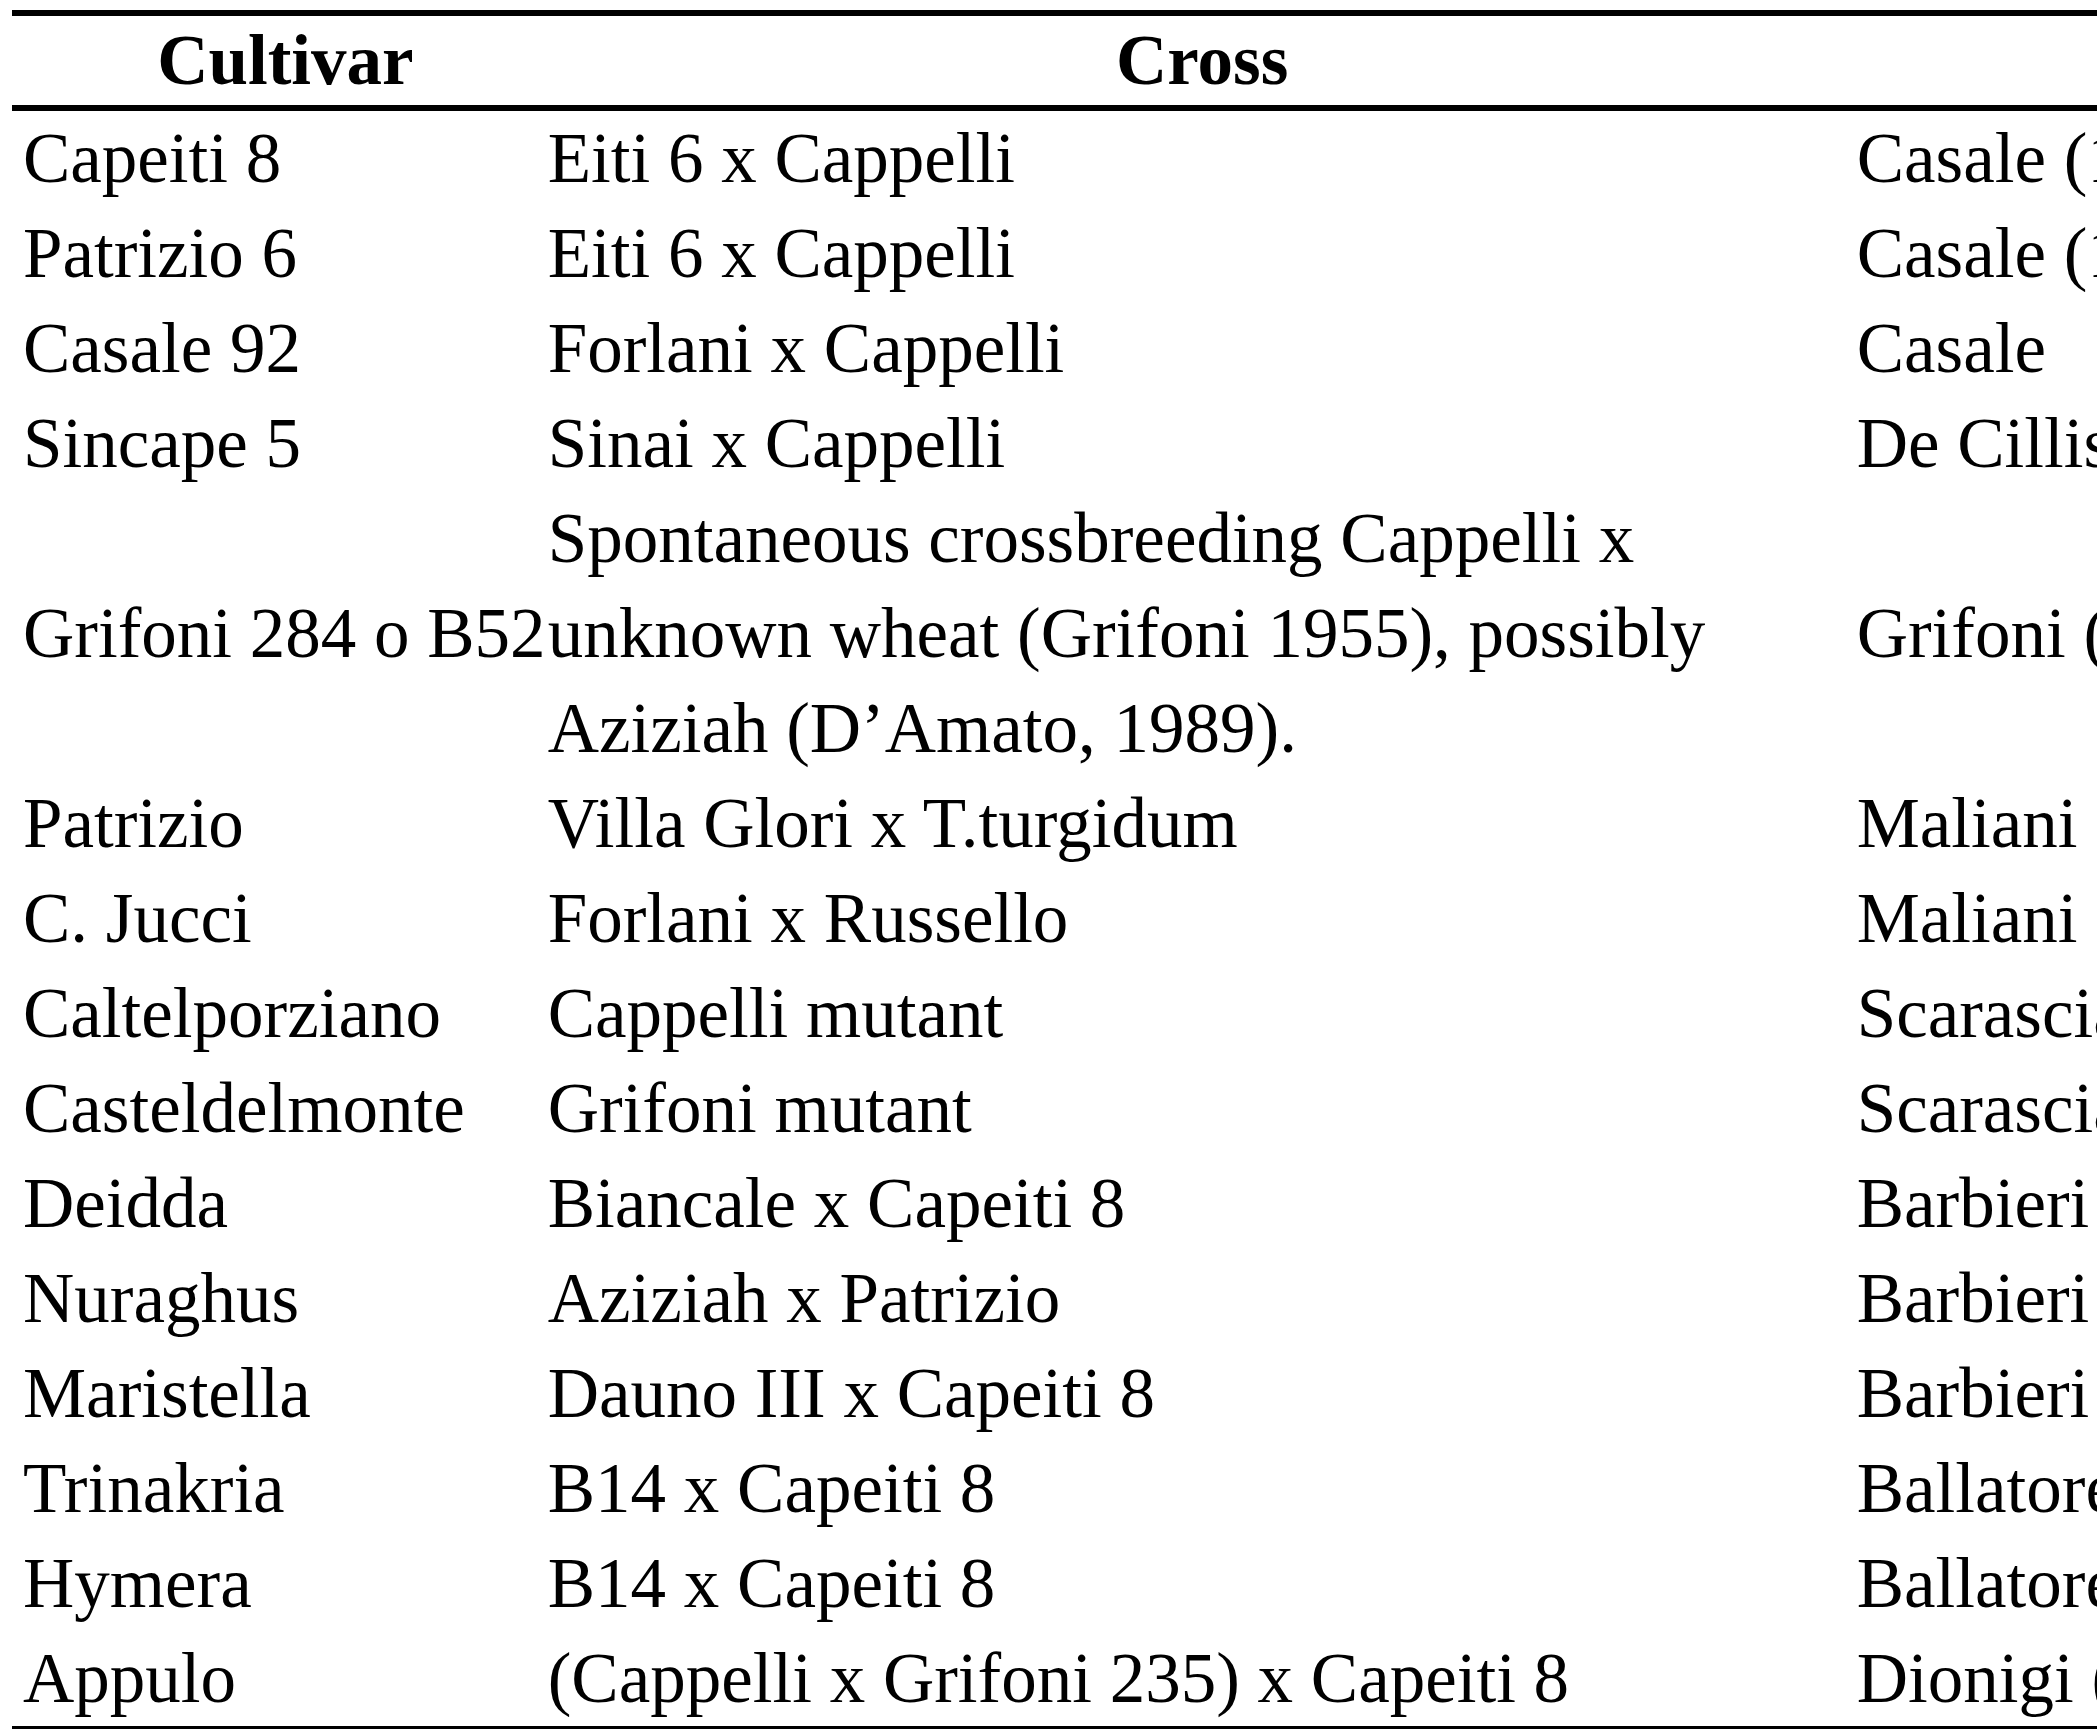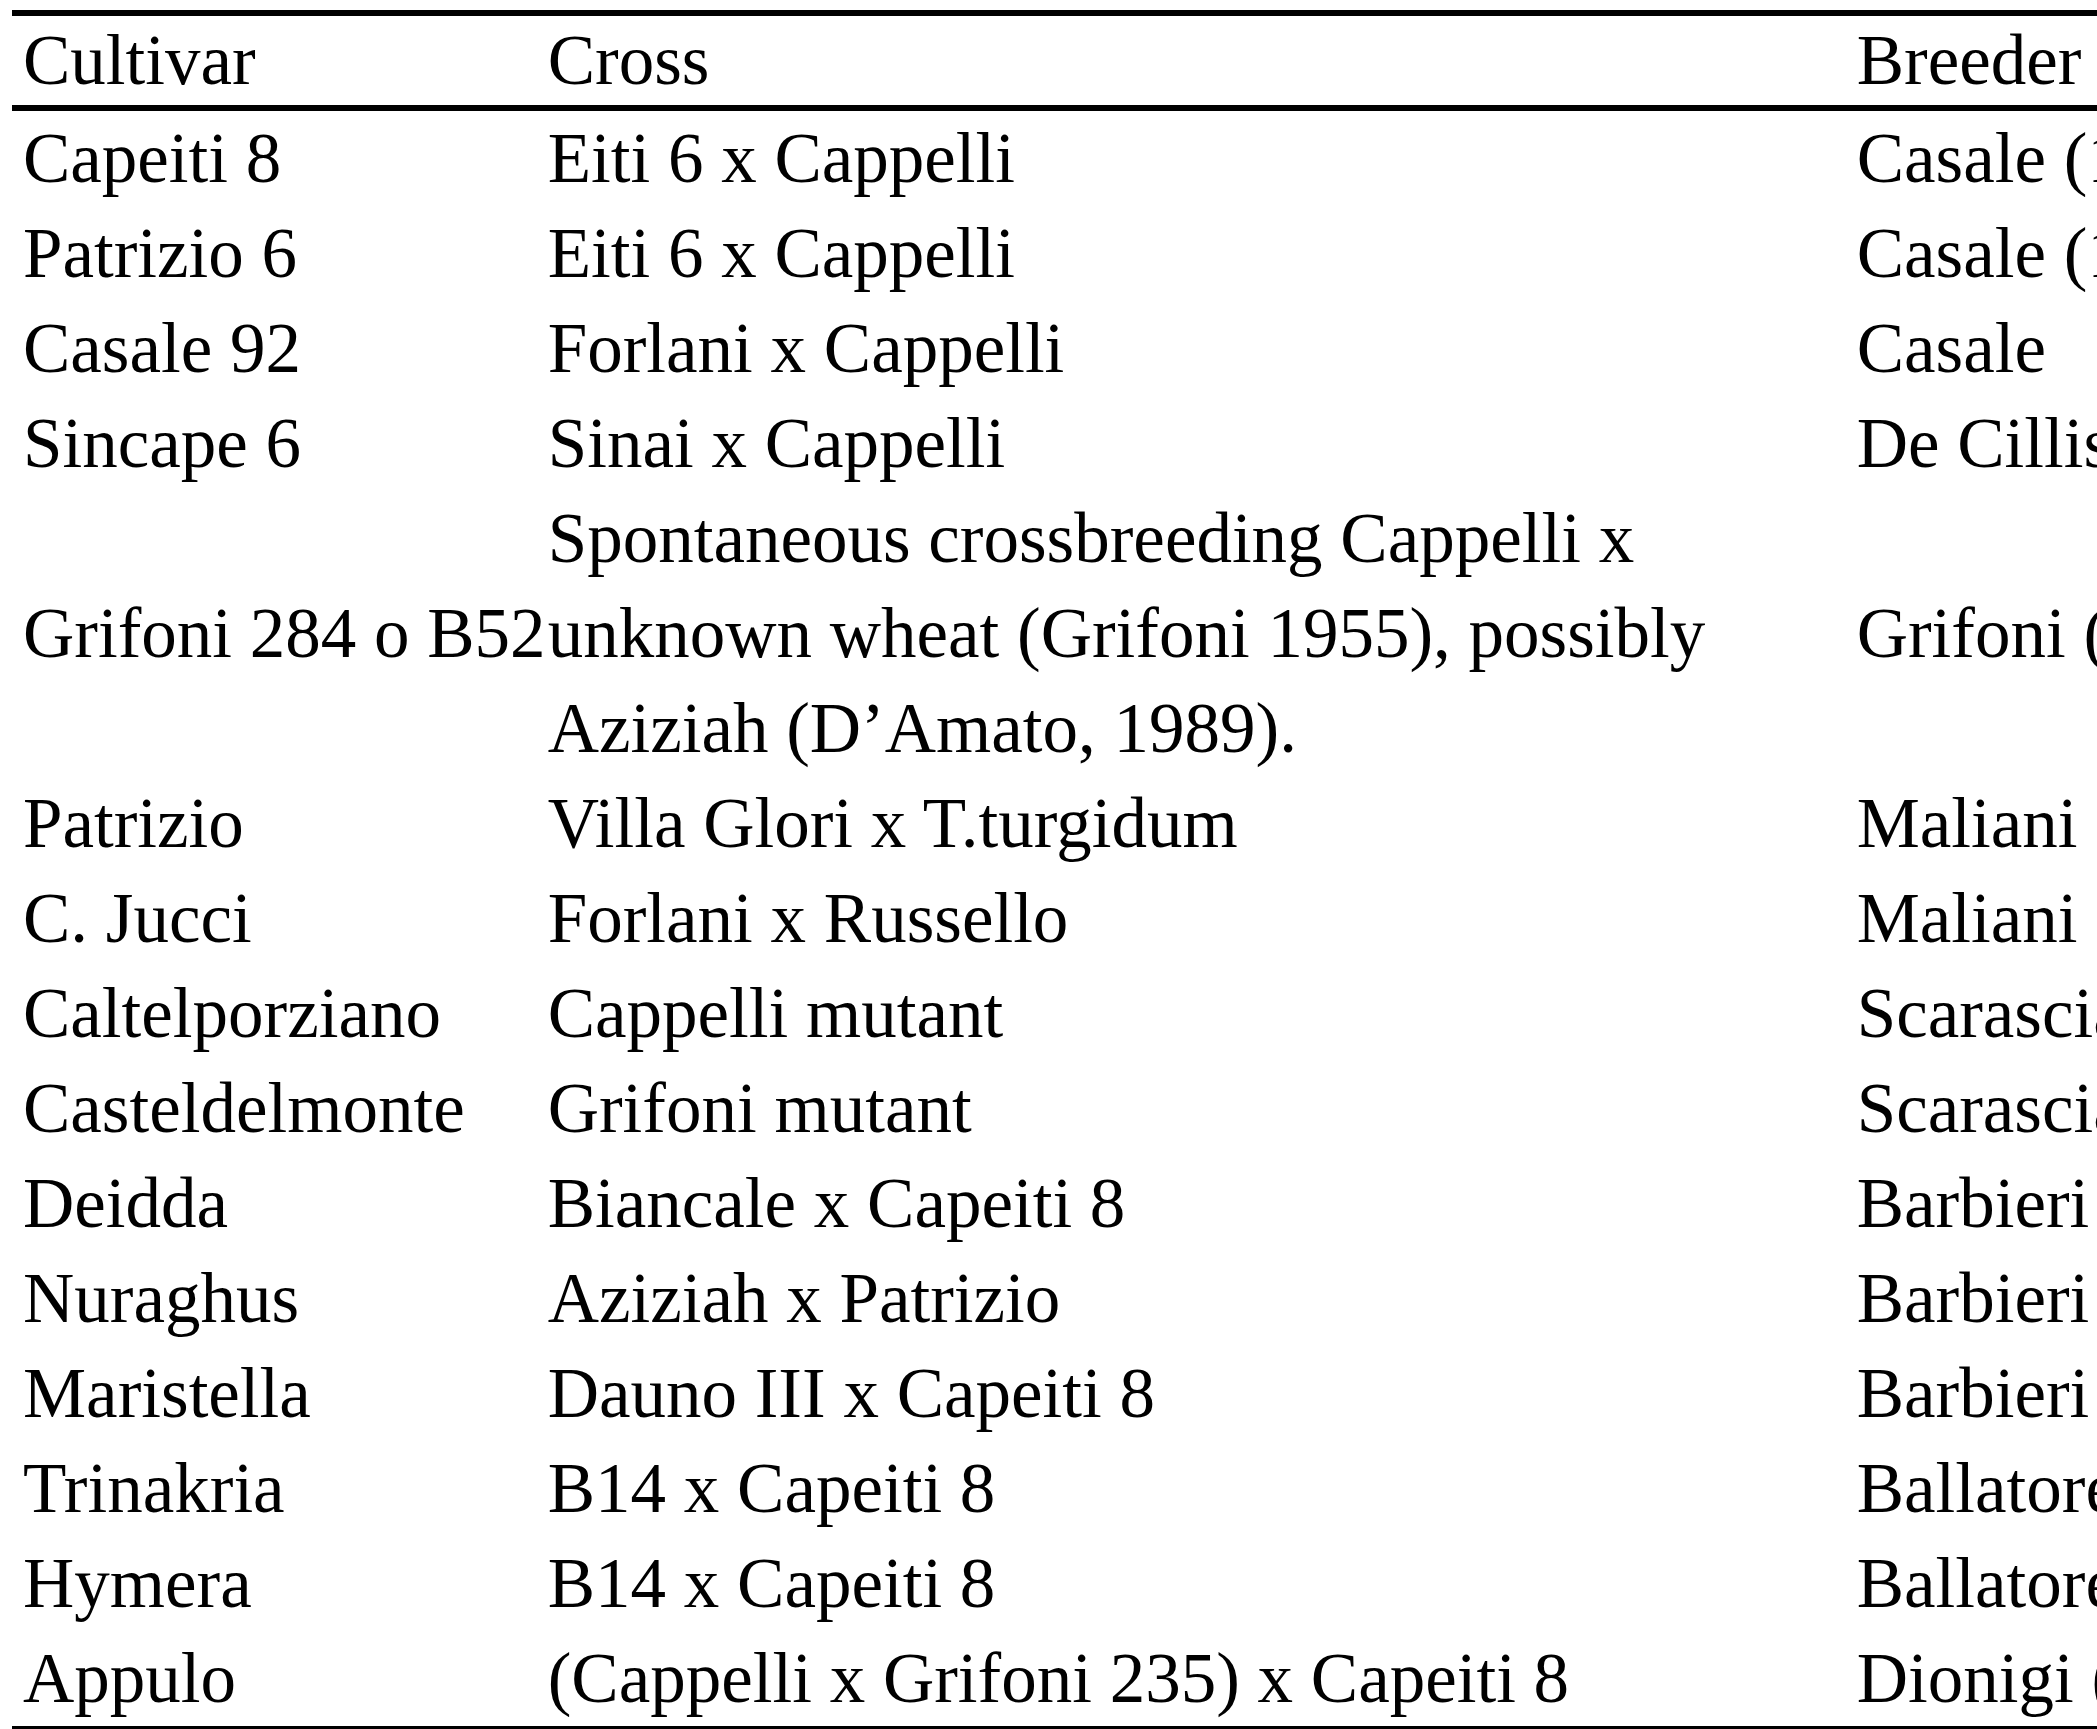--- a/index.html
+++ b/index.html
@@ -33,23 +33,24 @@
   col.c3 { width: auto; }
   th, td {
     padding: 0;
     text-align: left;
     vertical-align: middle;
     font-size: 71px;
     font-weight: normal;
     overflow: visible;
   }
   thead th {
-    font-weight: normal;
+    font-weight: bold;
     height: 89px;
     border-bottom: 6.3px solid #000000;
+    text-align: center;
   }
   tbody td {
     line-height: 95px;
   }
   th.col-cultivar, td.cell-cultivar {
     padding-left: 11.3px;
     white-space: nowrap;
   }
   td.cell-cultivar, td.cell-breeder {
     white-space: nowrap;
@@ -85,21 +86,21 @@
     <td class="cell-cultivar">Patrizio 6</td>
     <td class="cell-cross">Eiti 6 x Cappelli</td>
     <td class="cell-breeder">Casale (1955)</td>
   </tr>
         <tr>
     <td class="cell-cultivar">Casale 92</td>
     <td class="cell-cross">Forlani x Cappelli</td>
     <td class="cell-breeder">Casale</td>
   </tr>
         <tr>
-    <td class="cell-cultivar">Sincape 6</td>
+    <td class="cell-cultivar">Sincape 5</td>
     <td class="cell-cross">Sinai x Cappelli</td>
     <td class="cell-breeder">De Cillis U. (1963)</td>
   </tr>
         <tr>
     <td class="cell-cultivar">Grifoni 284 o B52</td>
     <td class="cell-cross">Spontaneous crossbreeding Cappelli x
 unknown wheat (Grifoni 1955), possibly
 Aziziah (D’Amato, 1989).</td>
     <td class="cell-breeder">Grifoni (1955)</td>
   </tr>

